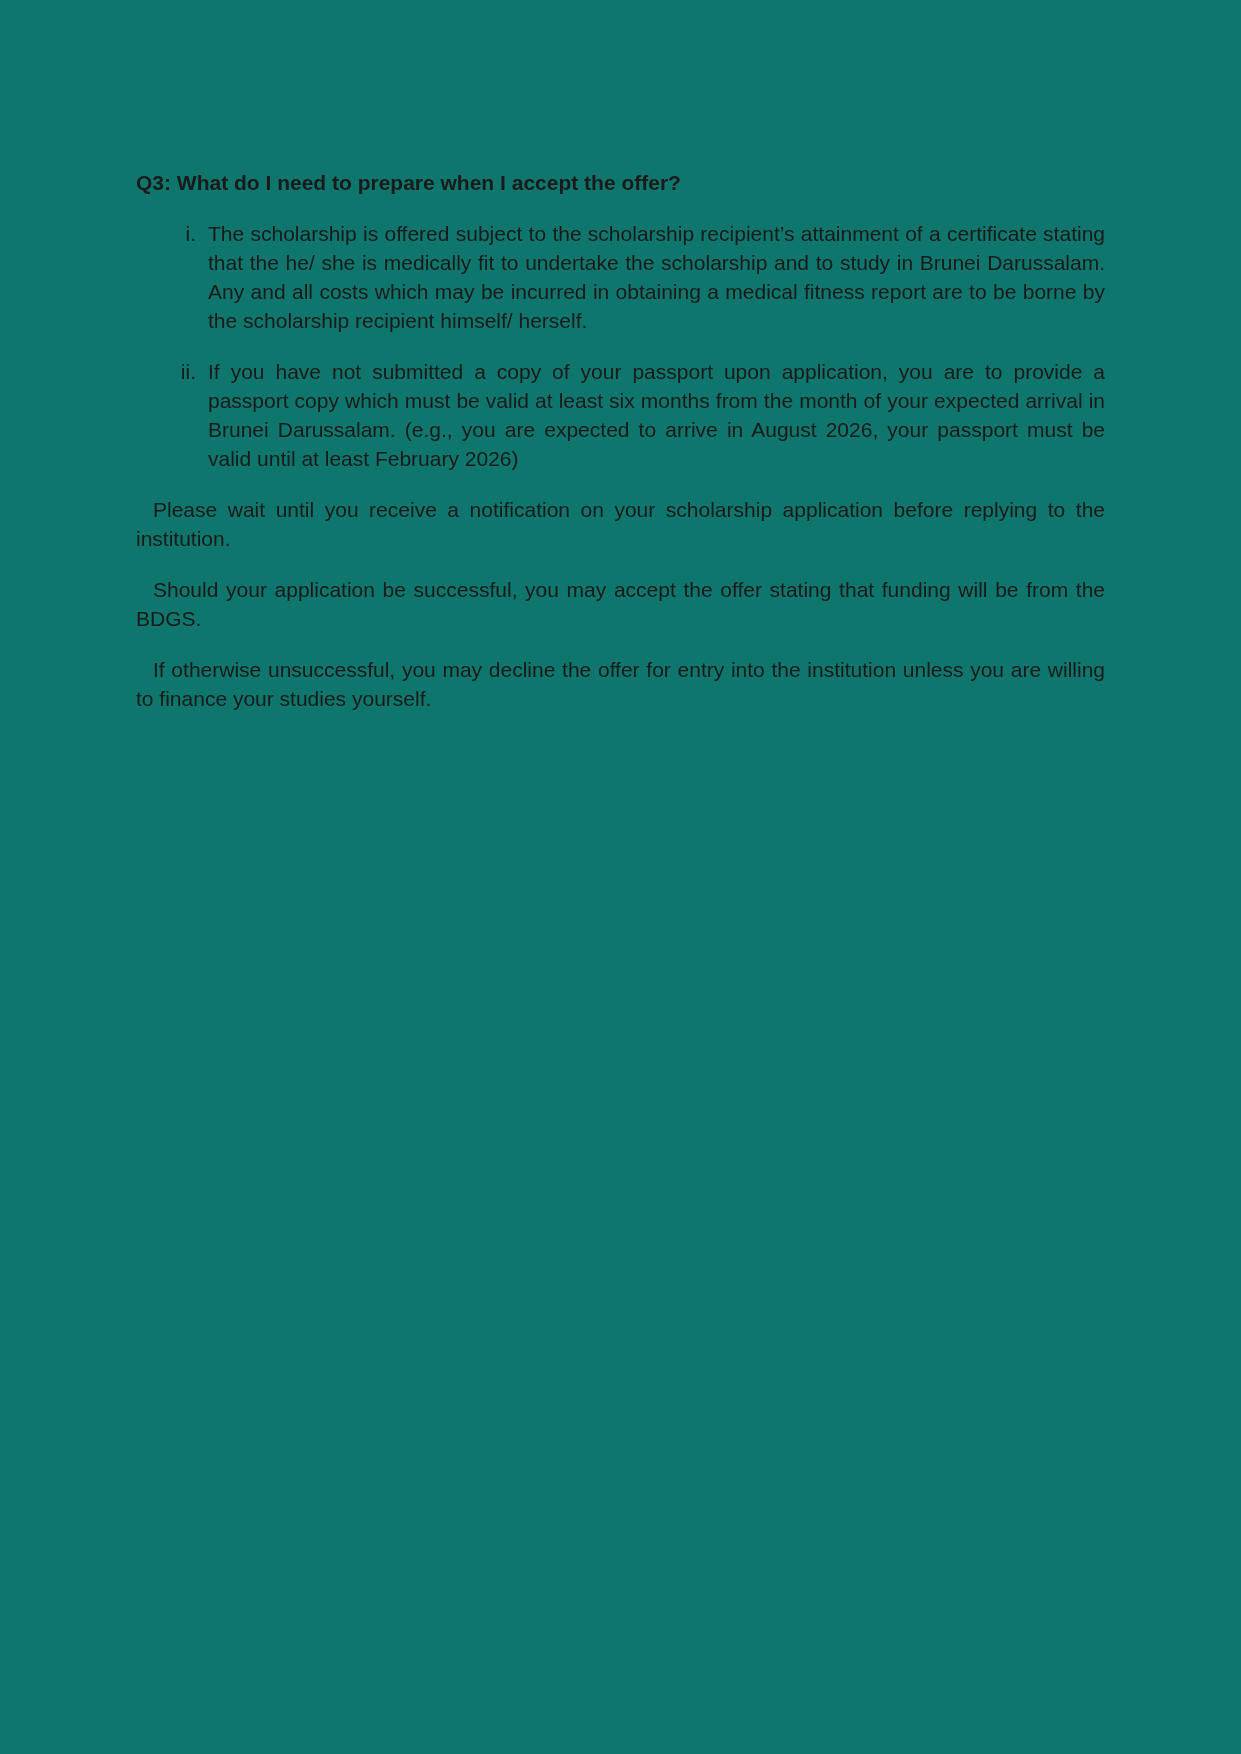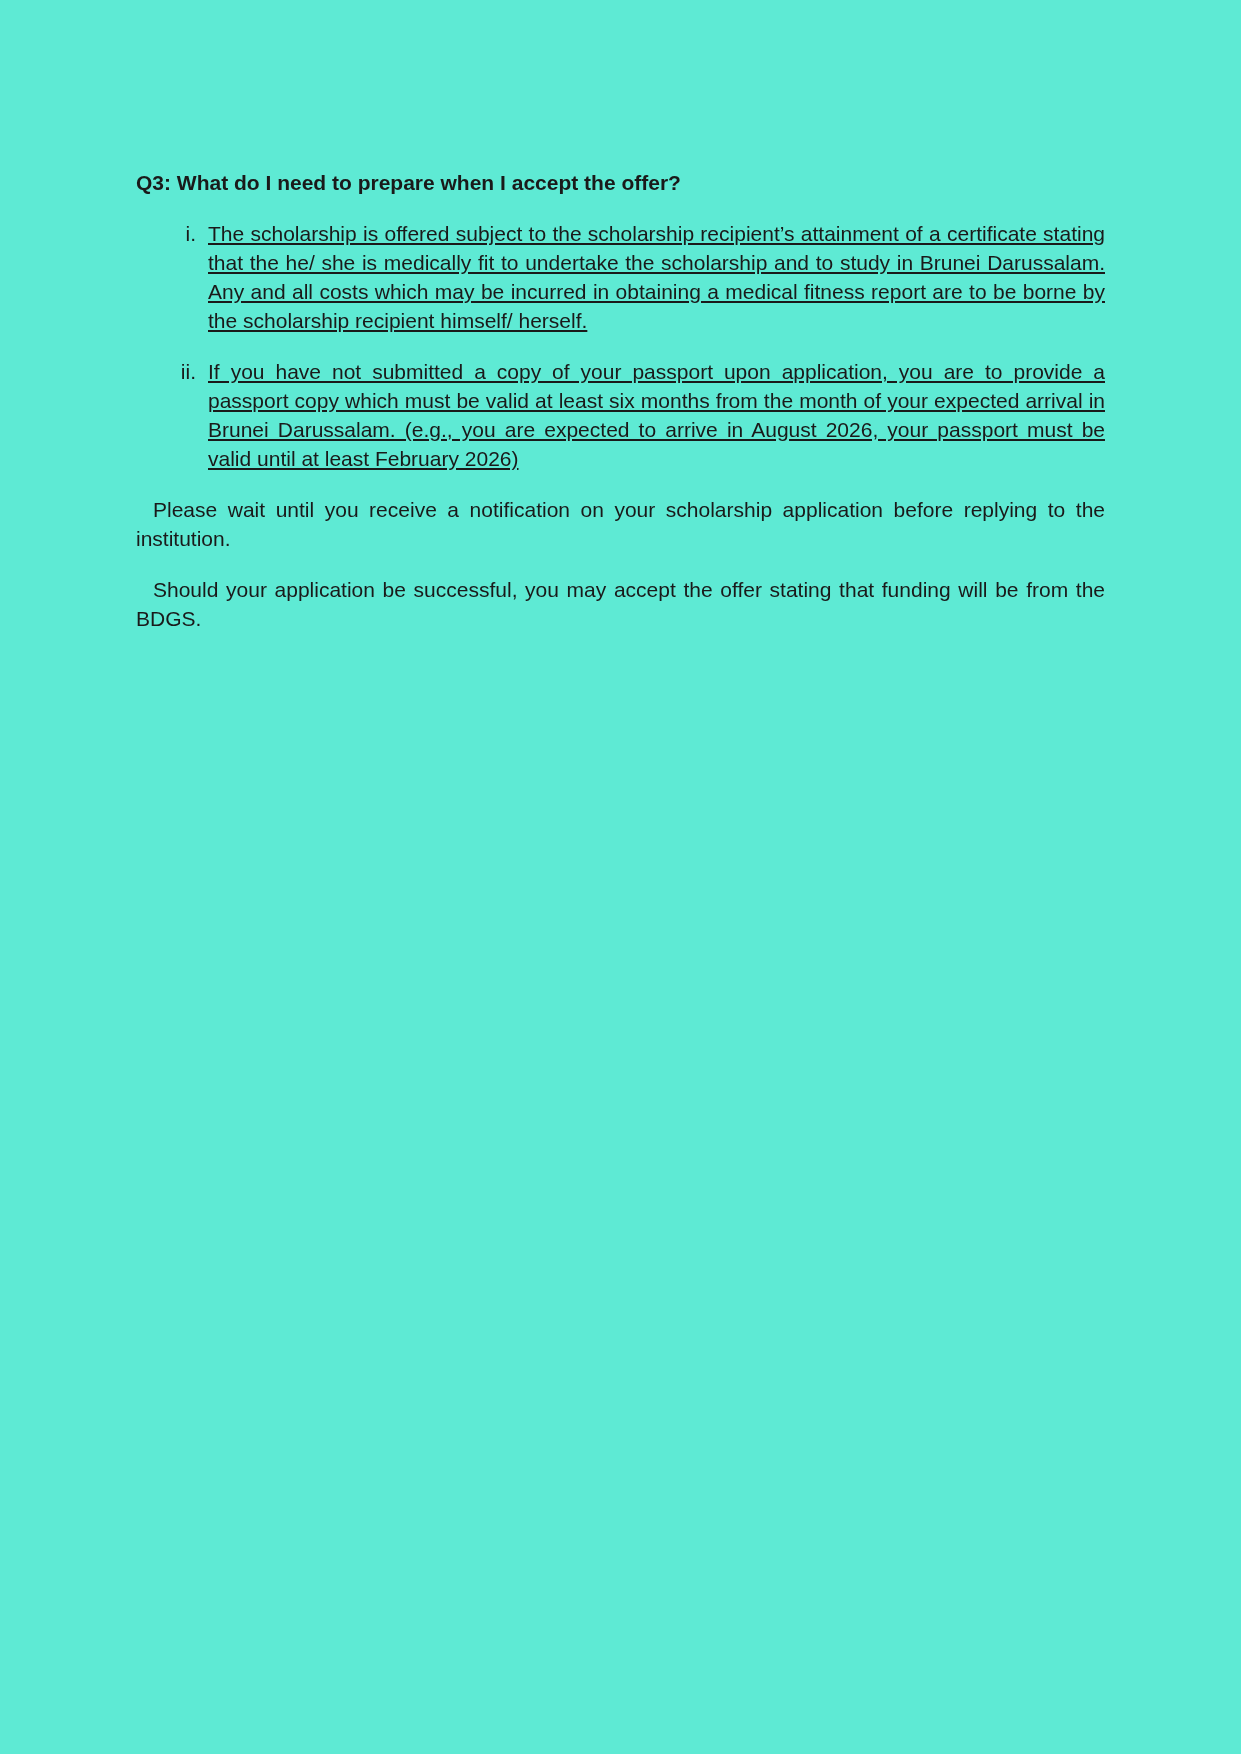--- a/index.html
+++ b/index.html
@@ -5,21 +5,21 @@
   html, body {
     margin: 0;
     padding: 0;
     background: #ffffff;
   }
   .page {
     position: relative;
     width: 1241px;
     height: 1754px;
     margin: 0 auto;
-    background: #5eead4;
+    background: #0f766e;
     color: #1a1a1a;
     font-family: "Liberation Sans", "DejaVu Sans", sans-serif;
     font-size: 21px;
     line-height: 29px;
     box-sizing: border-box;
     padding: 168px 136px 0 136px;
   }
   .q-heading {
     font-weight: bold;
     margin: 0 0 22px 0;
@@ -32,21 +32,20 @@
   }
   .list-num {
     text-align: right;
     white-space: nowrap;
   }
   .list-spacer {
     
   }
   .list-text {
     text-align: justify;
-    text-decoration: underline;
   }
   .answer-para {
     margin: 0 0 22px 0;
     text-align: justify;
     text-indent: 17px;
   }
 </style>
 </head>
 <body>
 
@@ -66,14 +65,15 @@
     <span class="list-text">If you have not submitted a copy of your passport upon application, you are to provide a passport copy which must be valid at least six months from the month of your expected arrival in Brunei Darussalam. (e.g., you are expected to arrive in August 2026, your passport must be valid until at least February 2026)</span>
   </div>
 
 
 
 
   <p class="answer-para">Please wait until you receive a notification on your scholarship application before replying to the institution.</p>
 
   <p class="answer-para">Should your application be successful, you may accept the offer stating that funding will be from the BDGS.</p>
 
+  <p class="answer-para">If otherwise unsuccessful, you may decline the offer for entry into the institution unless you are willing to finance your studies yourself.</p>
 
 </div>
 
 </body></html>

